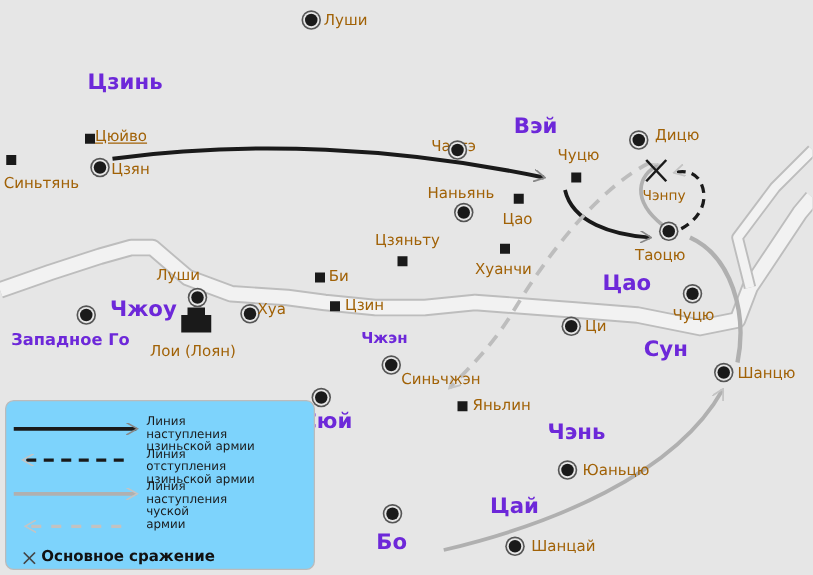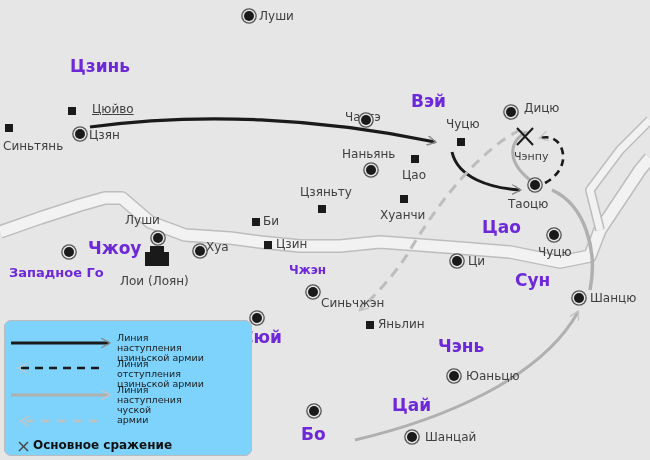--- a/index.html
+++ b/index.html
@@ -1,19 +1,19 @@
 <!DOCTYPE html>
 <html><head>
 <meta charset="utf-8">
 <style>
   html, body { margin: 0; padding: 0; }
   body { width: 650px; height: 460px; overflow: hidden; background: #e6e6e6; font-family: "DejaVu Sans", sans-serif; }
   #map { position: relative; width: 650px; height: 460px; background: #e6e6e6; }
   svg.layer { position: absolute; left: 0; top: 0; }
-  .lbl { position: absolute; font-size: 12px; color: #404040; white-space: nowrap; line-height: 1; }
+  .lbl { position: absolute; font-size: 12px; color: #a16207; white-space: nowrap; line-height: 1; }
   .state { position: absolute; font-weight: bold; font-size: 17px; color: #6d28d9; white-space: nowrap; line-height: 1; }
   .state-sm { font-size: 13px; }
   .city { position: absolute; width: 10px; height: 10px; border-radius: 50%; background: #1a1a1a; box-shadow: 0 0 0 1.5px #e6e6e6, 0 0 0 2.8px #555; }
   .town { position: absolute; width: 8px; height: 8px; background: #1a1a1a; }
   #legend { position: absolute; left: 4px; top: 320px; width: 210px; height: 134px; border: 1px solid #bbb; border-radius: 7px; background: #7dd3fc; padding-left: 36px; }
   .leg-text { position: absolute; left: 112px; font-size: 9.5px; line-height: 10px; color: #1a1a1a; }
   .leg-battle { position: absolute; left: 12px; top: 117px; font-size: 12px; font-weight: bold; color: #111; }
 </style>
 </head>
 <body>
@@ -69,21 +69,21 @@
   <div class="state state-sm" style="left:289px;top:264px;font-size:12px;">Чжэн</div>
   <div class="state" style="left:241px;top:329px;">Сюй</div>
   <div class="state" style="left:438px;top:338px;">Чэнь</div>
   <div class="state" style="left:392px;top:397px;">Цай</div>
   <div class="state" style="left:301px;top:426px;">Бо</div>
 
   <div class="city" style="left:244px;top:11px;"></div>
   <div class="lbl" style="left:259px;top:10px;">Луши</div>
 
   <div class="town" style="left:68px;top:107px;"></div>
-  <div class="lbl" style="left:92px;top:103px;text-decoration:underline;">Цюйво</div>
+  <div class="lbl" style="left:76px;top:103px;text-decoration:underline;">Цюйво</div>
 
   <div class="city" style="left:75px;top:129px;"></div>
   <div class="lbl" style="left:89px;top:129px;">Цзян</div>
 
   <div class="town" style="left:5px;top:124px;"></div>
   <div class="lbl" style="left:3px;top:140px;">Синьтянь</div>
 
   <div class="lbl" style="left:345px;top:96px;margin-top:15px;">Чаогэ</div>
   <div class="city" style="left:361px;top:115px;"></div>
 

